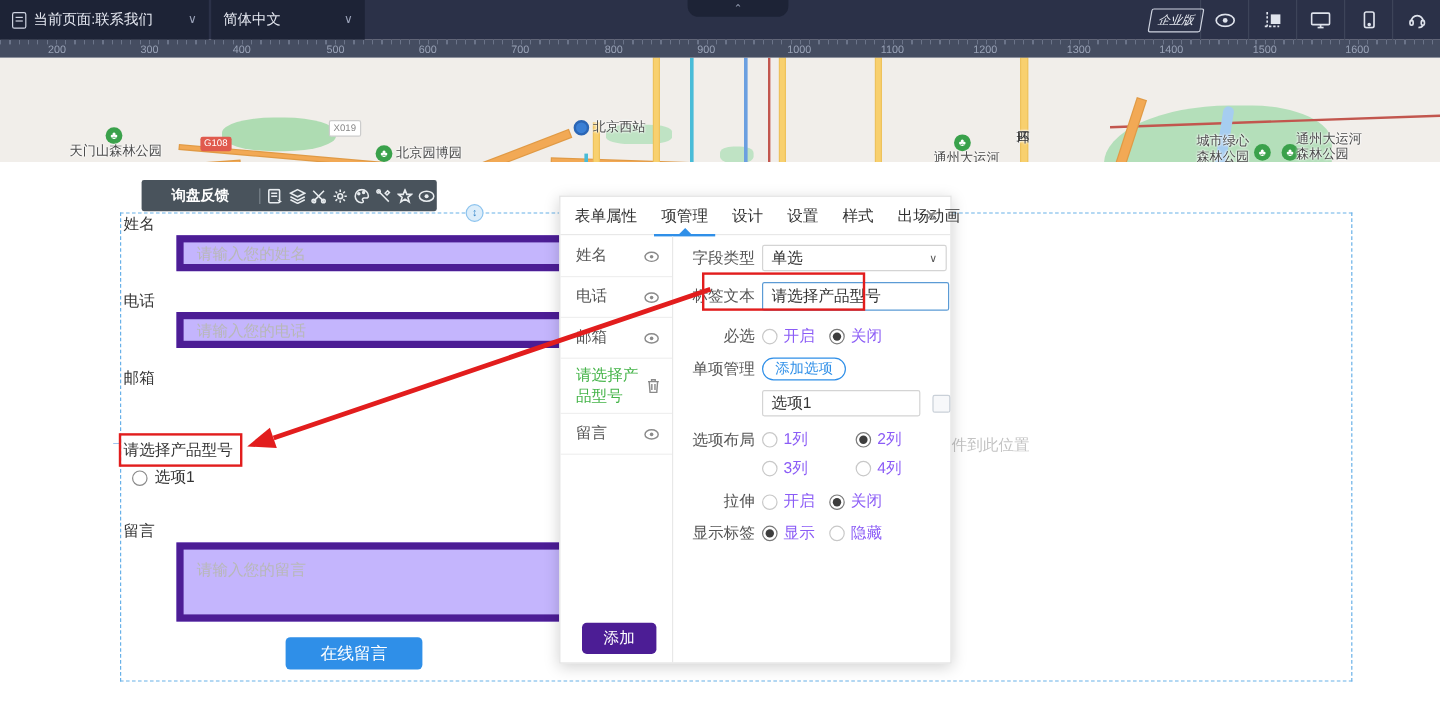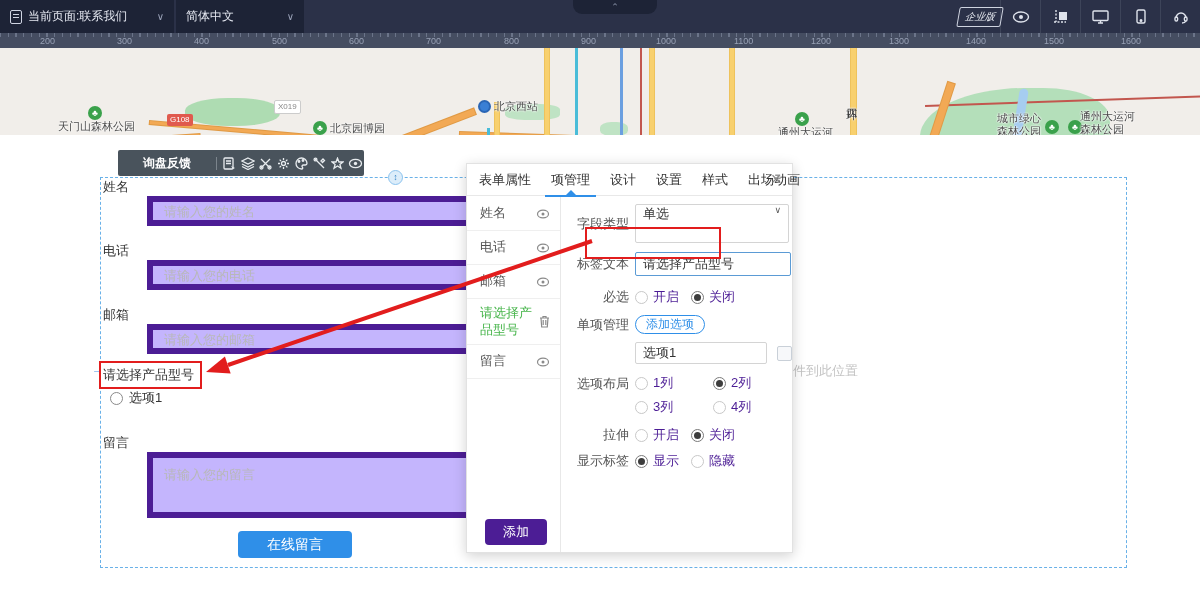--- a/index.html
+++ b/index.html
@@ -81,28 +81,28 @@
 
   #panel-list { position:absolute; left:0; top:33px; bottom:0; width:94px; border-right:1px solid #e8e8e8; }
   .pl-row { display:flex; align-items:center; padding:0 10px 0 13px; border-bottom:1px solid #efefef; font-size:13px; color:#555; }
   .pl-row .pl-label { flex:1; line-height:1.25; }
   .pl-row.selected { color:#45b449; }
   .pl-svg { stroke:#8a8a8a; fill:none; stroke-width:1.2; flex:0 0 auto; }
 
   #panel-settings { position:absolute; left:104px; top:33px; right:0; bottom:0; font-size:13px; color:#555; }
   .ps-row { display:flex; align-items:center; }
   .ps-label { width:58px; text-align:right; margin-right:6px; flex:0 0 auto; white-space:nowrap; }
-  .ps-select { width:154px; height:39px; border:1px solid #d4d4d4; border-radius:2px; display:flex; padding:0 7px; color:#333; position:relative; }
+  .ps-select { width:154px; height:22px; border:1px solid #d4d4d4; border-radius:2px; display:flex; align-items:center; padding:0 7px; color:#333; position:relative; }
   .ps-select .sel-arrow { margin-left:auto; color:#555; font-size:9px; }
   .ps-input { width:156px; height:24px; border:1px solid #5b9bd5; border-radius:2px; font-size:13px; color:#333; padding:0 7px; font-family:inherit; }
   .ps-input2 { width:132px; height:22px; border:1px solid #d4d4d4; border-radius:2px; font-size:13px; color:#333; padding:0 7px; font-family:inherit; }
   .radio { width:13px; height:13px; border-radius:50%; border:1px solid #c8c8c8; background:#fff; flex:0 0 auto; position:relative; }
   .radio.checked { border-color:#7a7a7a; }
   .radio.checked:after { content:""; position:absolute; left:2px; top:2px; width:7px; height:7px; border-radius:50%; background:#3d3d3d; }
-  .radio + span { margin:0 12px 0 5px; color:#4c1d95; }
+  .radio + span { margin:0 12px 0 5px; color:#8b5cf6; }
   .pill-btn { height:19px; border:1px solid #2f8fe8; border-radius:10px; color:#2f8fe8; font-size:12px; padding:0 10px; line-height:17px; background:#fff; }
   .checkbox { width:15px; height:15px; border:1px solid #c9d0d8; background:#f7f8fa; border-radius:2px; margin-left:10px; }
   .layout-grid { display:grid; grid-template-columns:78px 78px; row-gap:6px; }
   .layout-grid .opt { display:flex; align-items:center; }
   #panel-add { position:absolute; left:18px; bottom:7px; width:62px; height:26px; background:#4c1d95; border:none; border-radius:4px; color:#fff; font-size:13px; font-family:inherit; }
 
   
   .red-box { position:absolute; border:2px solid #e21d1d; z-index:10; pointer-events:none; }
   #red-box-label { left:99px; top:226px; width:103px; height:28px; }
   #red-box-input { left:584px; top:91px; width:136px; height:32px; }
@@ -310,21 +310,20 @@
       </span>
     </div>
 
     <div class="f-label" style="top:43px;">姓名</div>
     <input class="f-input" style="top: 61px;" placeholder="请输入您的姓名">
 
     <div class="f-label" style="top:107px;">电话</div>
     <input class="f-input" style="top: 125px;" placeholder="请输入您的电话">
 
     <div class="f-label" style="top:171px;">邮箱</div>
-    <input class="f-input" style="top: 189px;" placeholder="请输入您的邮箱">
 
     <span id="left-nudge">→</span>
     <div class="f-label" style="top:231px;">请选择产品型号</div>
     <div id="f-radio-row">
       <span class="radio-dot"></span>
       <span>选项1</span>
     </div>
 
     <div class="f-label" style="top:299px;">留言</div>
     <textarea class="f-input" id="f-textarea" style="top: 317px;" placeholder="请输入您的留言"></textarea>

